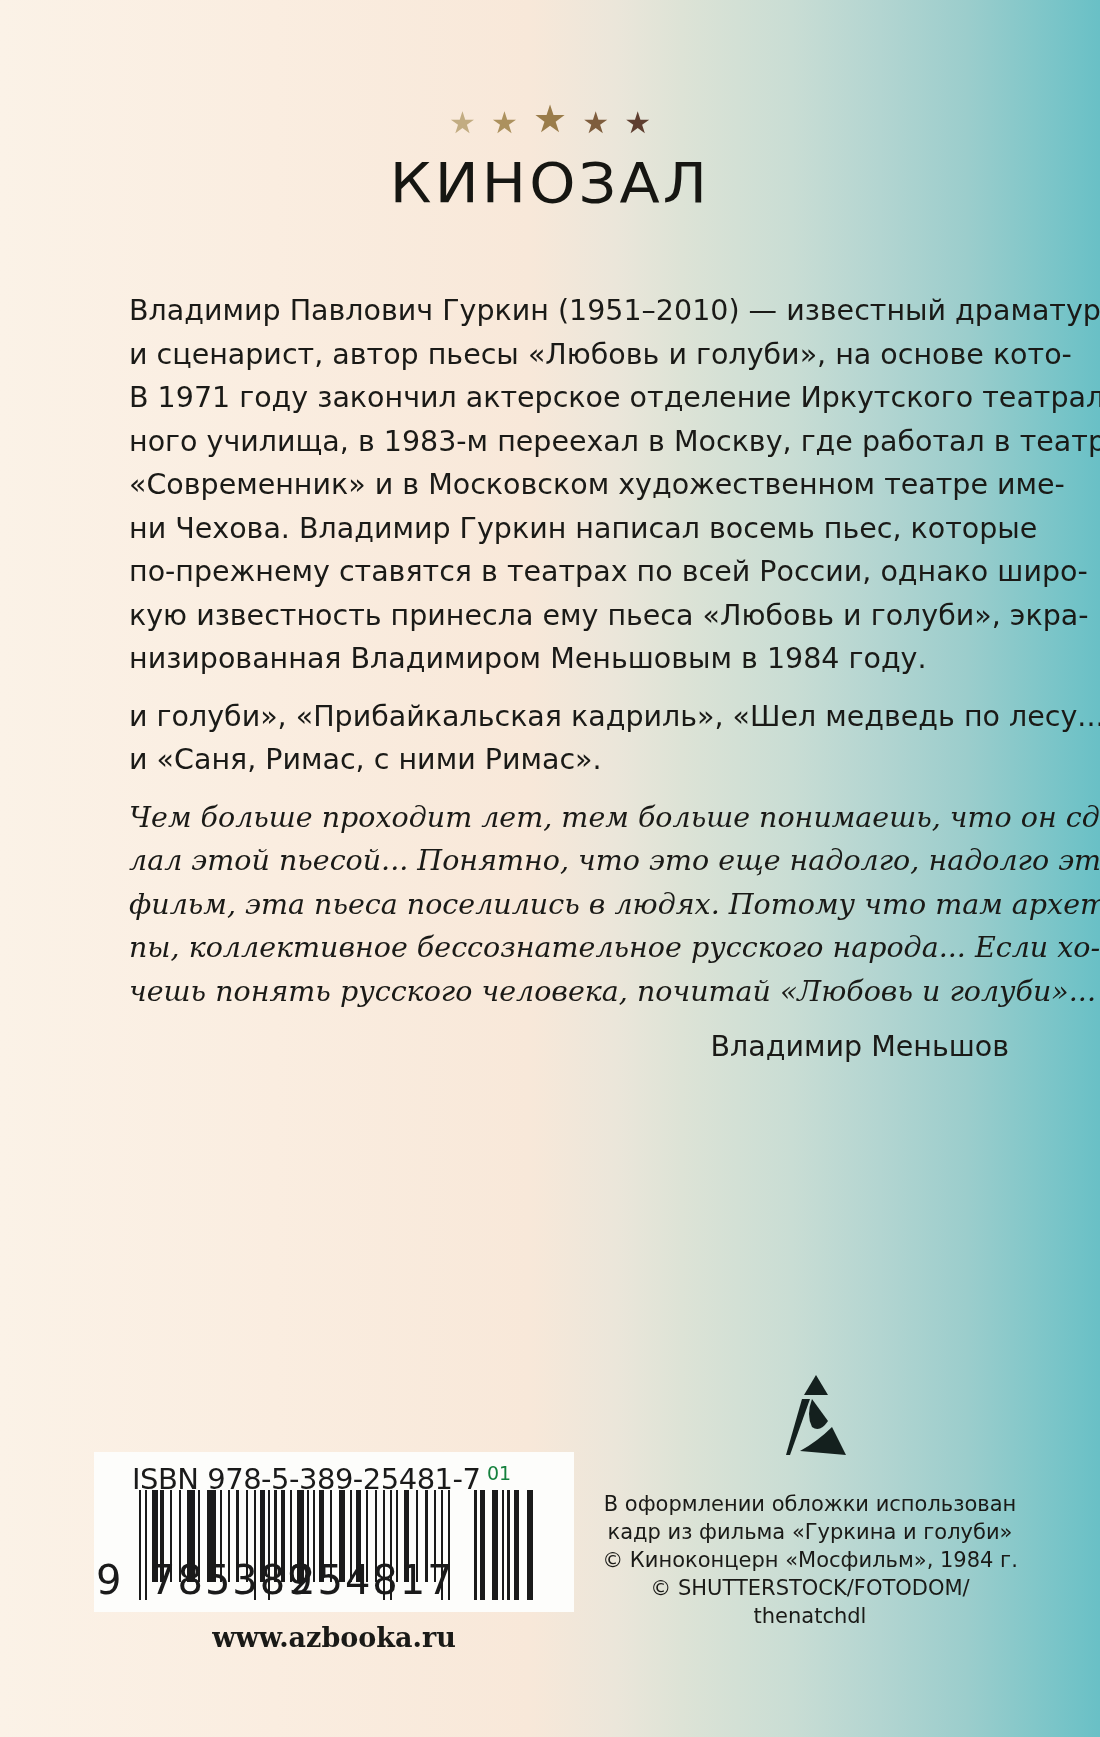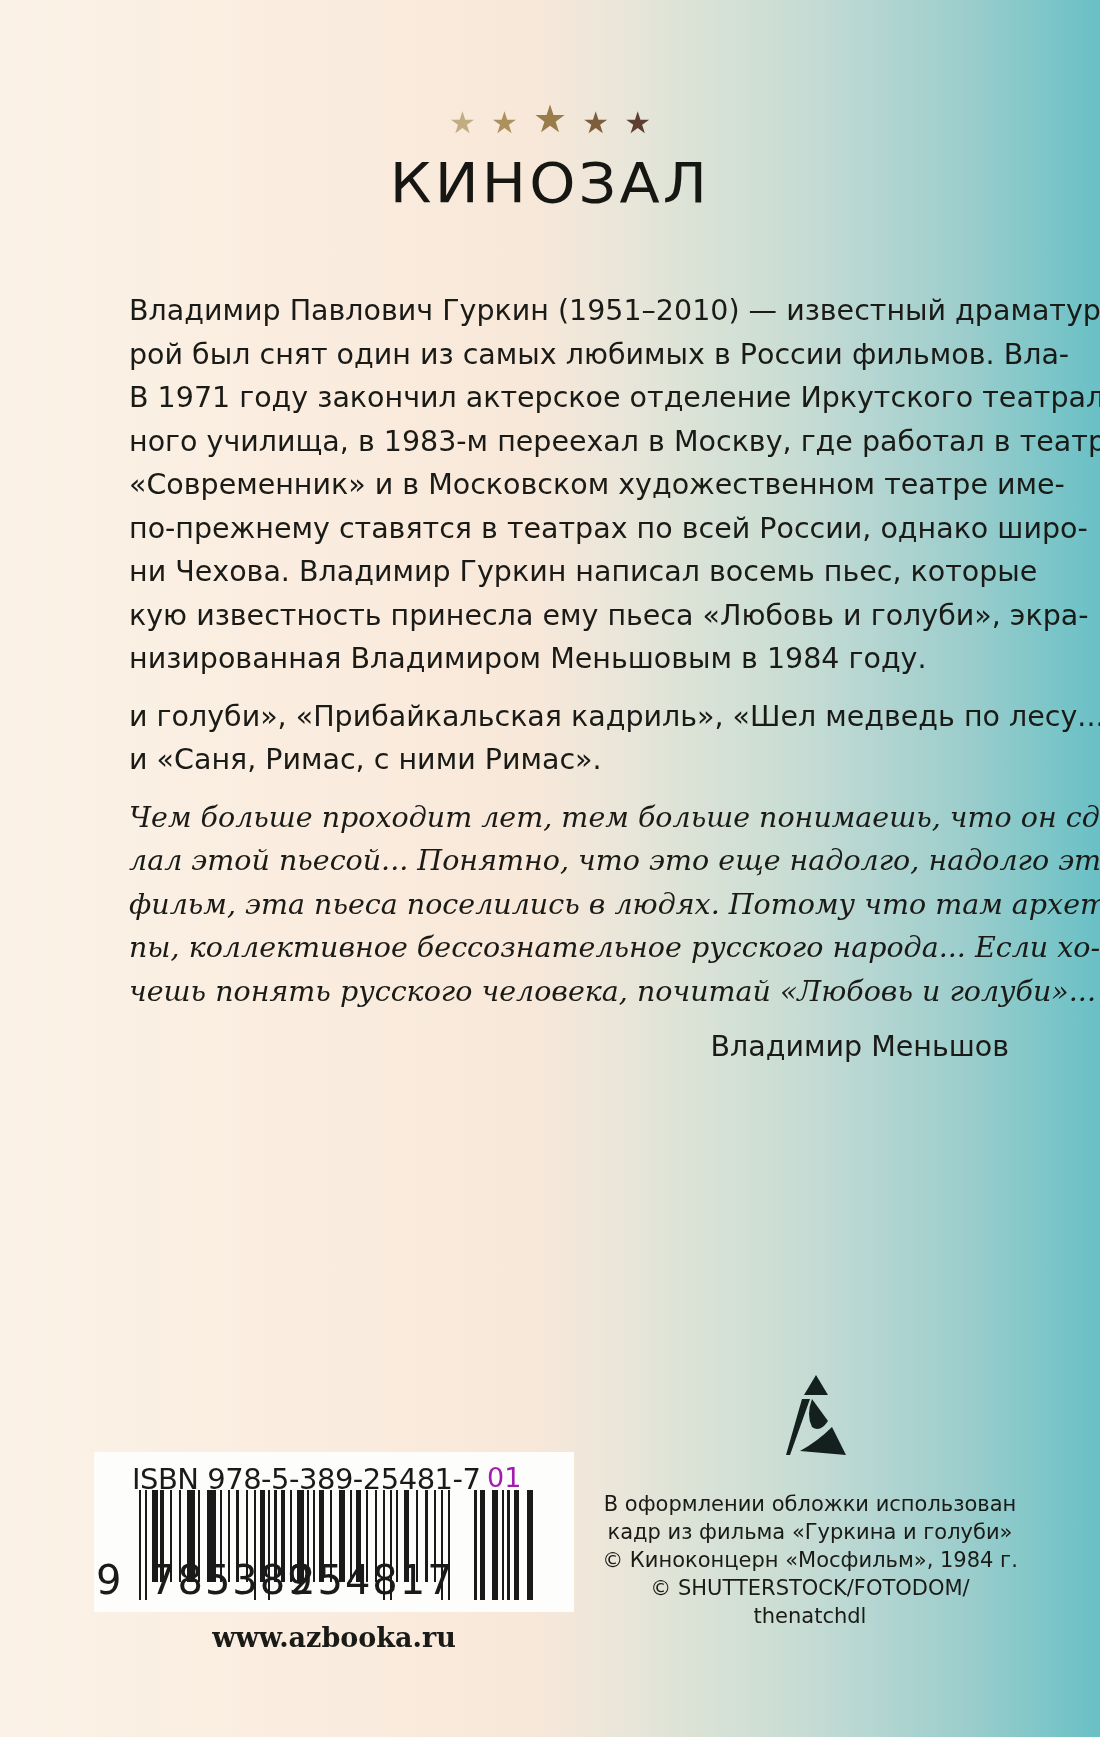--- a/index.html
+++ b/index.html
@@ -35,21 +35,21 @@
   .barcode-box {
     position: absolute; left: 94px; top: 1452px; width: 480px; height: 160px;
     background: #fdfdfb;
   }
   .isbn-text {
     position: absolute; left: 38px; top: 10px; font-family: "DejaVu Sans", sans-serif;
     font-size: 29px; letter-spacing: -0.5px; color: #1a1a1a;
   }
   .addon-text {
     position: absolute; left: 393px; top: 10px; font-family: "DejaVu Sans", sans-serif;
-    font-size: 27px; color: #a21caf;
+    font-size: 19px; color: #15803d;
   }
   .digits {
     position: absolute; top: 108px; font-family: "DejaVu Sans", sans-serif;
     font-size: 40px; color: #1a1a1a; letter-spacing: 2px; line-height: 1;
   }
   .bars { position: absolute; top: 38px; }
   .bar { position: absolute; background: #1a1a1a; }
   .url {
     position: absolute; left: 0; width: 668px; top: 1622px; text-align: center;
     font-family: "DejaVu Serif", serif; font-weight: bold; font-size: 27px; color: #1a1a17;
@@ -67,26 +67,26 @@
   <span style="font-size:30px;color:#ac915e">★</span>
   <span style="font-size:38px;color:#9a7c4a">★</span>
   <span style="font-size:30px;color:#7e5d3d">★</span>
   <span style="font-size:30px;color:#5e3e30">★</span>
 </div>
 <div class="title">КИНОЗАЛ</div>
 
 <div class="content">
   <div class="para">
     <span class="line">Владимир Павлович Гуркин (1951–2010) — известный драматург</span>
-    <span class="line">рой был снят один из самых любимых в России фильмов. Вла-</span>
+    <span class="line">и сценарист, автор пьесы «Любовь и голуби», на основе кото-</span>
     <span class="line">В 1971 году закончил актерское отделение Иркутского театраль-</span>
     <span class="line">ного училища, в 1983-м переехал в Москву, где работал в театре</span>
     <span class="line">«Современник» и в Московском художественном театре име-</span>
+    <span class="line">ни Чехова. Владимир Гуркин написал восемь пьес, которые</span>
     <span class="line">по-прежнему ставятся в театрах по всей России, однако широ-</span>
-    <span class="line">ни Чехова. Владимир Гуркин написал восемь пьес, которые</span>
     <span class="line">кую известность принесла ему пьеса «Любовь и голуби», экра-</span>
     <span class="line last">низированная Владимиром Меньшовым в 1984 году.</span>
   </div>
   <div class="para">
     <span class="line">и голуби», «Прибайкальская кадриль», «Шел медведь по лесу...»</span>
     <span class="line last">и «Саня, Римас, с ними Римас».</span>
   </div>
   <div class="para quote">
     <span class="line">Чем больше проходит лет, тем больше понимаешь, что он сде-</span>
     <span class="line">лал этой пьесой... Понятно, что это еще надолго, надолго этот</span>

